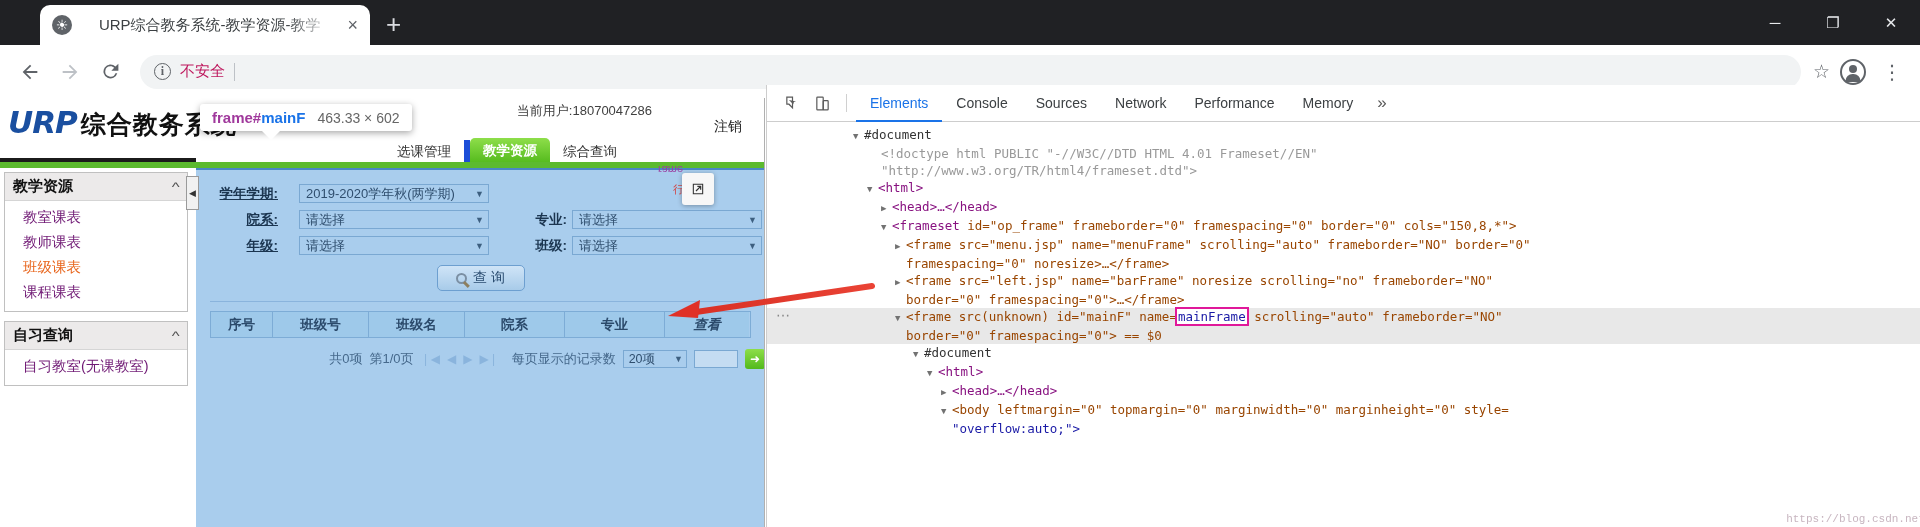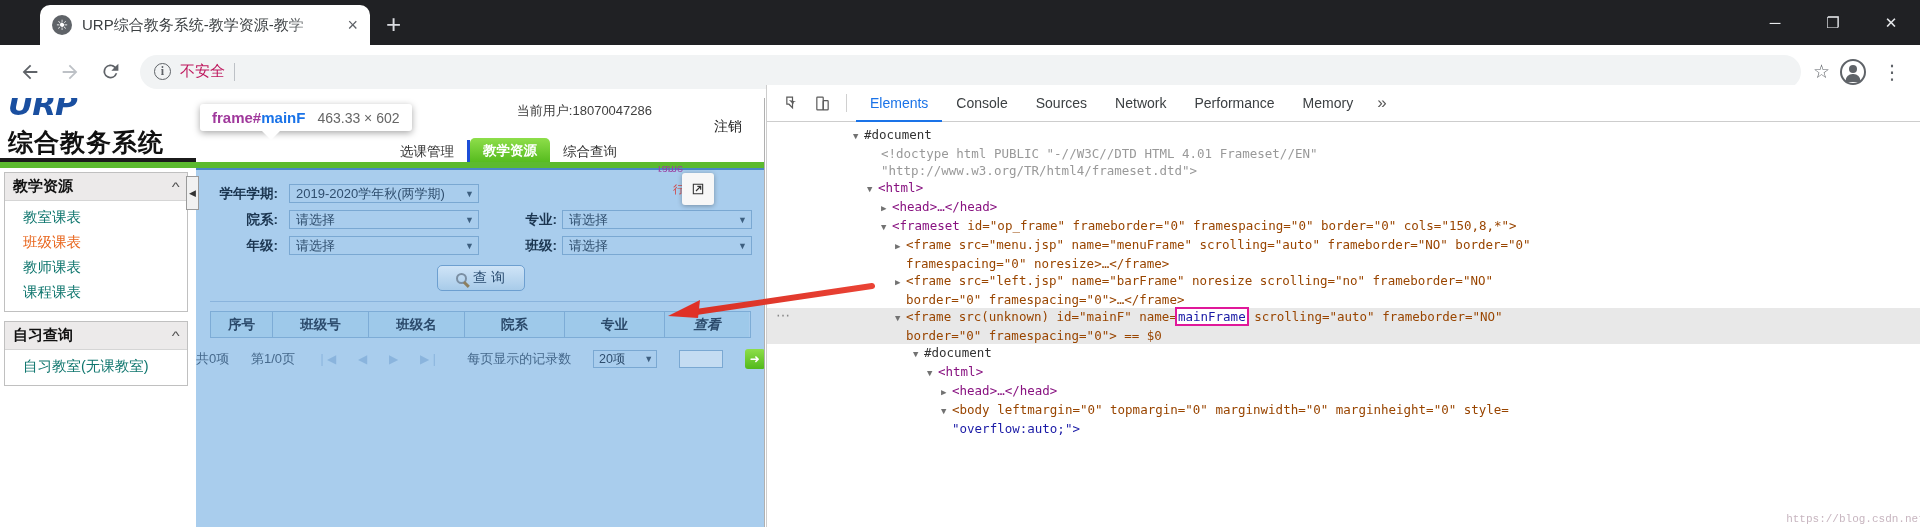--- a/index.html
+++ b/index.html
@@ -6,21 +6,21 @@
   html,body { width:1920px; height:527px; overflow:hidden;
     font-family:"Liberation Sans", sans-serif; background:#fff; }
 
   
   .chrome-top { height:45px; background:#202124; position:relative; display:flex; align-items:flex-end; }
   .tab { margin-left:40px; height:40px; width:330px; background:#fff; border-radius:10px 10px 0 0;
          display:flex; align-items:center; padding:0 12px; gap:10px; position:relative; }
   .tab-favicon { width:20px; height:20px; border-radius:50%; background:#5f6368; flex:0 0 auto;
                  display:flex; align-items:center; justify-content:center; color:#fff; font-size:14px; }
   .tab-title { font-size:15px; color:#3c4043; white-space:nowrap; overflow:hidden;
-               flex:1; -webkit-mask-image:linear-gradient(90deg,#000 80%,transparent); }
+               flex:1;text-align:center; -webkit-mask-image:linear-gradient(90deg,#000 80%,transparent); }
   .tab-close { font-size:18px; color:#5f6368; cursor:pointer; line-height:1; }
   .new-tab { margin-left:16px; margin-bottom:8px; font-size:26px; color:#dadce0; cursor:pointer; line-height:1; }
   .win-controls { position:absolute; right:0; top:0; height:45px; display:flex; align-items:center; }
   .win-btn { width:58px; height:45px; display:flex; align-items:center; justify-content:center;
              color:#e8eaed; font-size:15px; cursor:pointer; }
 
   .chrome-bar { height:53px; background:#fff; display:flex; align-items:center; padding:0 12px; gap:4px; }
   .nav-btn { width:36px; height:36px; border-radius:50%; display:flex; align-items:center;
              justify-content:center; color:#5f6368; cursor:pointer; }
   .nav-btn svg { display:block; }
@@ -41,78 +41,78 @@
                width:8px; height:8px; border-radius:50%; background:#5f6368; }
   .avatar-ic::after { content:""; position:absolute; left:50%; bottom:1px; transform:translateX(-50%);
                width:15px; height:8px; border-radius:7px 7px 0 0; background:#5f6368; }
   .kebab { font-size:20px; color:#5f6368; cursor:pointer; letter-spacing:0; padding:0 6px; line-height:0.7; }
 
   
   .viewport { position:absolute; left:0; top:98px; width:765px; height:429px; background:#fff;
               overflow:hidden; border-right:1px solid #b0b0b0; }
 
   .urp-header { height:48px; background:#fff; position:relative; display:flex; align-items:center; }
-  .urp-logo { padding-left:8px; display:flex; align-items:baseline; gap:4px;flex-direction:column; }
+  .urp-logo { padding-left:8px; display:flex; align-items:baseline; gap:4px; }
   .urp-logo .u { font-family:"DejaVu Sans", sans-serif; font-size:31px; font-weight:bold;
                  font-style:italic; color:#1a4fa0; letter-spacing:-1px; }
   .urp-logo .cn { font-size:25px; font-weight:bold; color:#111; letter-spacing:1px; }
   .cur-user { position:absolute; right:112px; top:4px; font-size:13px; color:#404040; white-space:nowrap; }
   .logout { position:absolute; right:22px; top:20px; font-size:14px; color:#222; cursor:pointer; }
 
   .urp-nav { position:absolute; left:0; top:40px; width:765px; height:26px; display:flex;
              align-items:flex-end; justify-content:flex-end; padding-right:135px; gap:0; }
   .nav-item { font-size:13.5px; color:#333; padding:3px 13px; cursor:pointer; white-space:nowrap;
-              border-right:3px solid #1d4ed8; }
+              border-right:6px solid #1d4ed8; }
   .nav-item.active { background:linear-gradient(#8ede4a,#52b91b); color:#fff; font-weight:bold;
               border-radius:5px 5px 0 0; border:none; padding:4px 13px; }
   .green-bar { position:absolute; left:0; top:64px; width:765px; height:6px; background:#5cba2e; }
   .dark-bar { position:absolute; left:0; top:60px; width:196px; height:4px; background:#1b1b1b; }
 
   
   .sidebar { position:absolute; left:4px; top:74px; width:184px; }
   .panel { background:#fff; border:1px solid #c0c0c0; margin-bottom:9px; }
   .panel-head { background:#eceaea; height:28px; display:flex; align-items:center;
                 justify-content:space-between; padding:0 8px; border-bottom:1px solid #d5d5d5; }
   .panel-head span.t { font-size:15px; font-weight:bold; color:#111; }
   .chev { font-size:12px; color:#555; transform:scaleX(1.4); }
-  .menu-link { font-size:14.5px; color:#0f766e; padding:2px 0 2px 18px; cursor:pointer; line-height:1.45; }
+  .menu-link { font-size:14.5px; color:#701a75; padding:2px 0 2px 18px; cursor:pointer; line-height:1.45; }
   .menu-link.sel { color:#e8651c; }
   .panel-body { padding:4px 0 6px; }
 
   
   .split-handle { position:absolute; left:186px; top:78px; width:13px; height:34px; background:#f1f1f1;
                   border:1px solid #9a9a9a; display:flex; align-items:center; justify-content:center;
                   font-size:9px; color:#333; cursor:pointer; z-index:6; }
 
   
   .mainframe { position:absolute; left:196px; top:70px; width:569px; height:359px; background:#a9cded;
                border-top:2px solid #4a87c4; }
   .list-bar { height:30px; background:#9ec9ea; border-bottom:1px solid #5b92c9;
               display:flex; align-items:center; padding-left:16px; }
   .list-bar span { font-size:15px; color:#33506e; }
   .form-wrap { padding:14px 0 0 0; }
   .form-row { display:flex; align-items:center; margin-bottom:7px; font-size:13.5px; color:#1b3550; }
-  .lbl { width:82px; text-align:right; font-weight:bold; margin-right:11px; flex:0 0 auto; }
+  .lbl { width:82px; text-align:right; font-weight:bold; margin-right:21px; flex:0 0 auto;text-decoration:underline; }
   .lbl2 { width:58px; text-align:right; font-weight:bold; margin-right:5px; margin-left:20px; flex:0 0 auto; }
   .sel-box { height:19px; background:#a9cded; border:1px solid #7aa8d2; display:flex; align-items:center;
              justify-content:space-between; padding:0 4px 0 6px; font-size:13px; color:#2f4e6e; cursor:pointer; }
   .sel-arrow { font-size:9px; color:#3d5f80; margin-left:8px; }
   .btn-query { width:88px; height:26px; margin:10px auto 0 auto; background:linear-gradient(#cfe4f7,#a8cbe9);
                border:1px solid #6d9fd0; border-radius:5px; display:flex; align-items:center;
                justify-content:center; gap:6px; cursor:pointer; font-size:14px; color:#2a4c70; }
   .mag { width:11px; height:11px; border:2px solid #7b8fa3; border-radius:50%; position:relative; }
   .mag::after { content:""; position:absolute; right:-5px; bottom:-4px; width:7px; height:2.5px;
                 background:#8d7f5f; transform:rotate(45deg); }
   .hr-line { height:1px; background:#8ab4dd; margin:10px 14px 0 14px; }
 
   .tbl { margin:9px 14px 0 14px; border:1px solid #7dacd6; display:flex; }
   .th { background:#9ec9ea; height:25px; display:flex; align-items:center; justify-content:center;
         font-size:13.5px; font-weight:bold; color:#2b4a6b; border-right:1px solid #7dacd6; }
   .th:last-child { border-right:none;font-style:italic; }
-  .pager { margin-top:11px; display:flex; align-items:center; justify-content:space-between; gap:7px;
+  .pager { margin-top:11px; display:flex; align-items:center; justify-content:flex-end; gap:7px;
            font-size:13px; color:#46698c; }
   .pg-ic { color:#8ab4dd; font-size:12px; cursor:pointer; }
   .pg-sel { height:18px; background:#a9cded; border:1px solid #7aa8d2; padding:0 3px 0 5px;
             display:flex; align-items:center; gap:11px; font-size:12.5px; color:#2f4e6e; cursor:pointer; }
   .pg-input { width:44px; height:18px; background:#c4dcf2; border:1px solid #7aa8d2; }
   .pg-go { width:20px; height:20px; background:linear-gradient(#8ede4a,#52b91b); border-radius:3px;
            display:flex; align-items:center; justify-content:center; color:#fff; font-size:12px; cursor:pointer; }
 
   
   .tooltip { position:absolute; left:200px; top:104px; background:#fff; border-radius:3px;
@@ -230,22 +230,22 @@
   <div class="green-bar"></div>
 
   <div class="sidebar">
     <div class="panel">
       <div class="panel-head">
         <span class="t">教学资源</span>
         <span class="chev">^</span>
       </div>
       <div class="panel-body">
         <div class="menu-link">教室课表</div>
+        <div class="menu-link">教师课表</div>
         <div class="menu-link sel">班级课表</div>
-        <div class="menu-link">教师课表</div>
         <div class="menu-link">课程课表</div>
       </div>
     </div>
     <div class="panel">
       <div class="panel-head">
         <span class="t">自习查询</span>
         <span class="chev">^</span>
       </div>
       <div class="panel-body">
         <div class="menu-link">自习教室(无课教室)</div>

